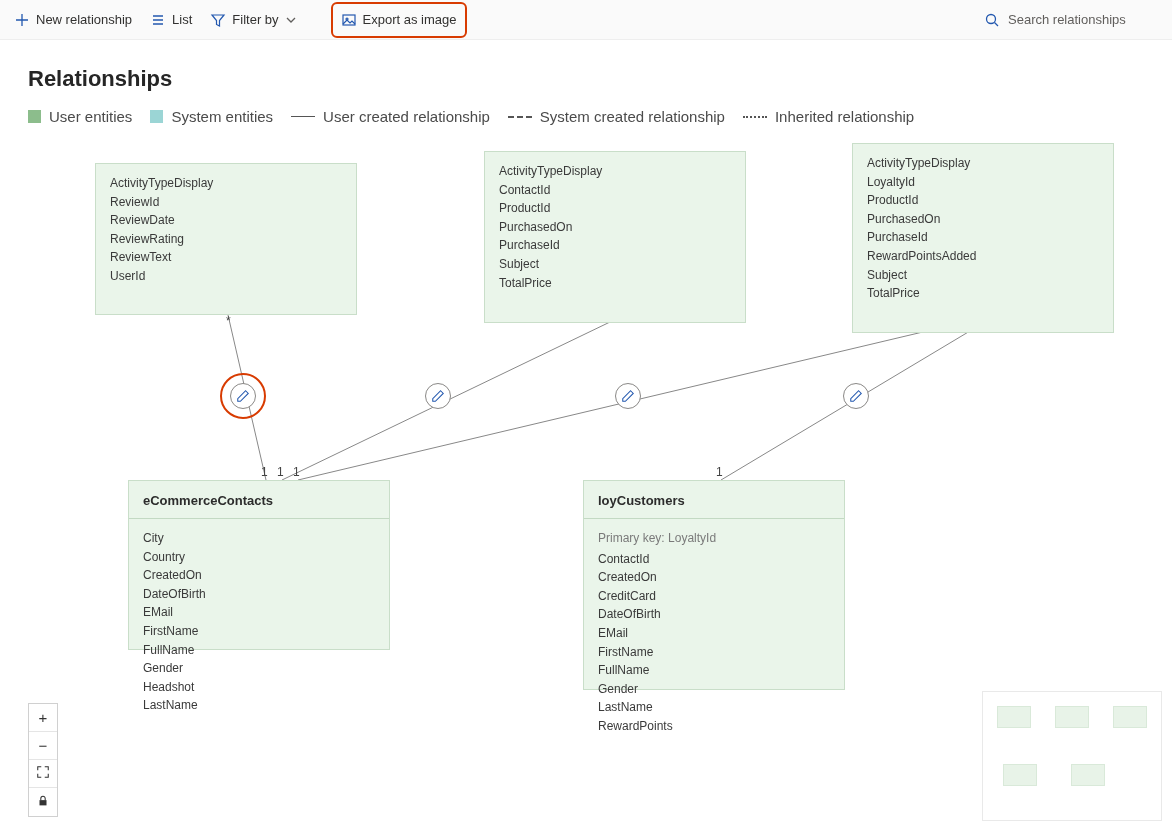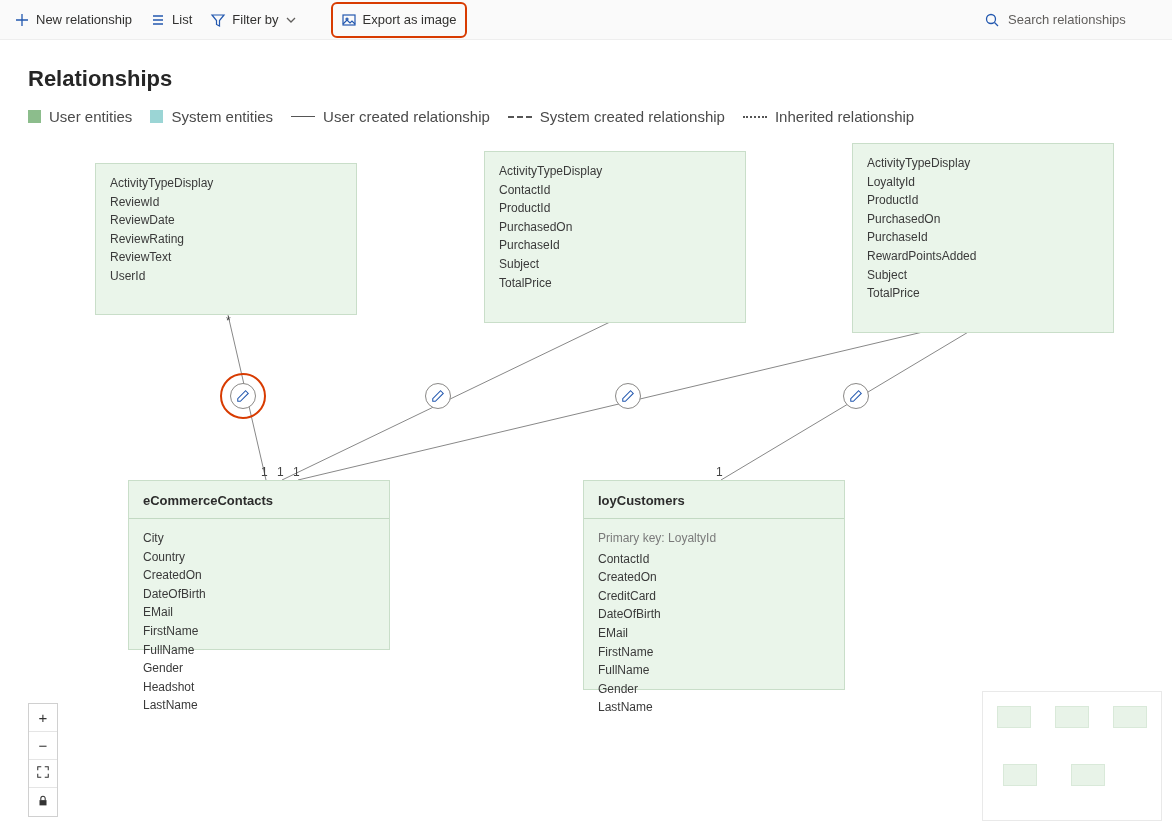--- a/index.html
+++ b/index.html
@@ -380,20 +380,21 @@
         <div class="pk"><span>Primary key:</span> <span>LoyaltyId</span></div>
         <div>ContactId</div>
         <div>CreatedOn</div>
         <div>CreditCard</div>
         <div>DateOfBirth</div>
         <div>EMail</div>
         <div>FirstName</div>
         <div>FullName</div>
         <div>Gender</div>
         <div>LastName</div>
+        <div>RewardPoints</div>
       </div>
     </div>
 
     <div class="zoom-ctl">
       <button>+</button>
       <button>−</button>
       <button>
         <svg viewBox="0 0 16 16" stroke="#333" stroke-width="1.2" fill="none">
             <path d="M2 6V2h4M14 6V2h-4M2 10v4h4M14 10v4h-4"></path>
           </svg>

